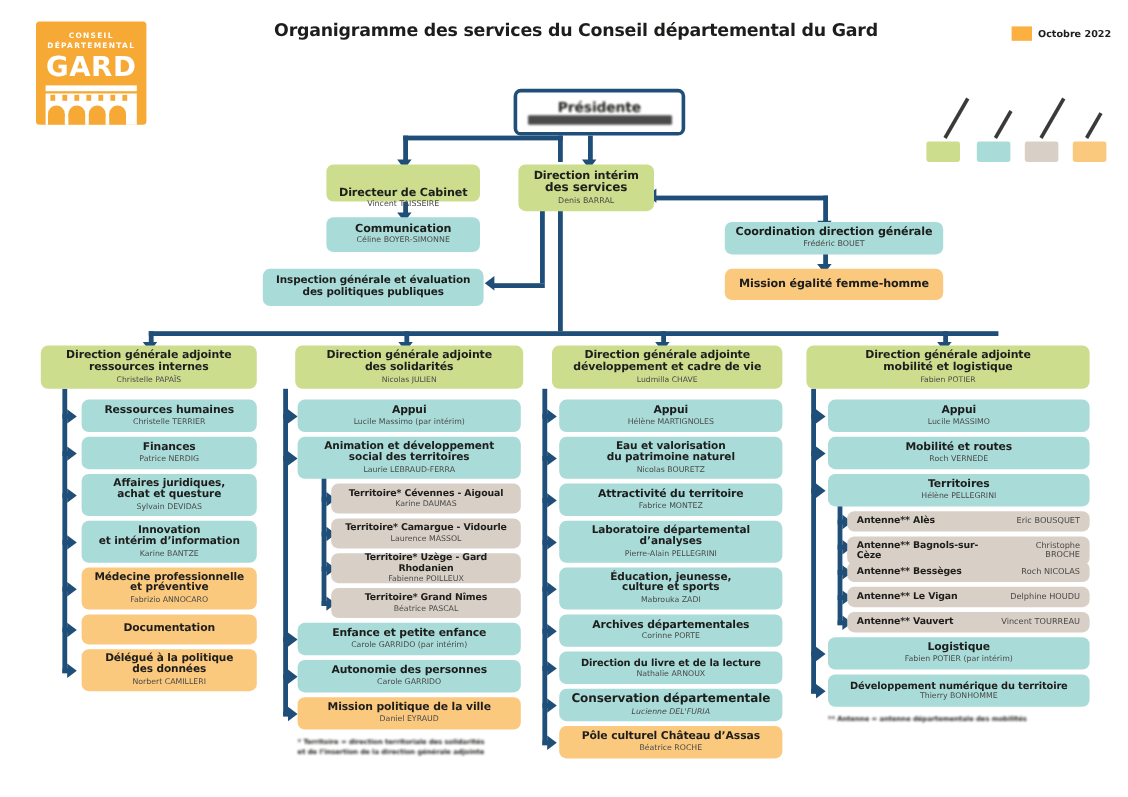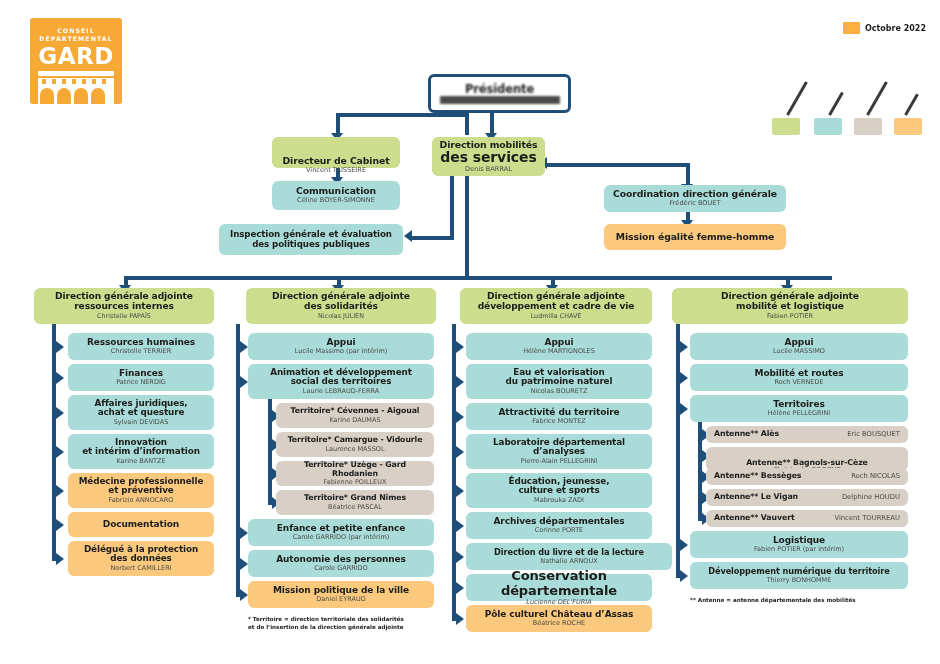--- a/index.html
+++ b/index.html
@@ -110,20 +110,21 @@
           <rect x="26" y="8" width="4" height="5"></rect>
             <rect x="36" y="8" width="4" height="5"></rect>
           <rect x="46" y="8" width="4" height="5"></rect>
             <rect x="56" y="8" width="4" height="5"></rect>
           <rect x="66" y="8" width="4" height="5"></rect>
         </g>
       </svg>
     </div>
   </div>
 
+  <div id="title">Organigramme des services du Conseil départemental du Gard</div>
 
   <div id="datebadge">
     <div class="sw"></div>
     <div class="dt">Octobre 2022</div>
   </div>
 
   <div id="legend">
     <div class="sl" style="left:16px;bottom:20px;"></div>
     <div class="sl" style="left:58px;bottom:20px;height:26px;"></div>
     <div class="sl" style="left:96px;bottom:20px;"></div>
@@ -176,22 +177,22 @@
     <div class="t" style="font-size:9.3px;margin-top:25px;">Directeur de Cabinet</div>
     <div class="s" style="font-size:6.6px;">Vincent TAISSEIRE</div>
   </div>
 
   <div class="node c-teal" style="left:272px;top:181px;width:128px;height:29px;">
     <div class="t" style="font-size:9.3px;">Communication</div>
     <div class="s" style="font-size:6.6px;">Céline BOYER-SIMONNE</div>
   </div>
 
   <div class="node c-green" style="left:432px;top:137px;width:113px;height:39px;">
-    <div class="t" style="font-size:9.3px;">Direction mobilités</div>
-    <div class="t" style="font-size:14px;">des services</div>
+    <div class="t" style="font-size:9.3px;">Direction intérim</div>
+    <div class="t" style="font-size:10px;">des services</div>
     <div class="s" style="font-size:6.6px;">Denis BARRAL</div>
   </div>
 
   <div class="node c-teal" style="left:604px;top:185px;width:182px;height:27px;">
     <div class="t" style="font-size:9.3px;">Coordination direction générale</div>
     <div class="s" style="font-size:6.6px;">Frédéric BOUET</div>
   </div>
 
   <div class="node c-orng" style="left:604px;top:224px;width:182px;height:26px;">
     <div class="t" style="font-size:9.3px;">Mission égalité femme-homme</div>
@@ -234,21 +235,21 @@
         <div class="t" style="font-size:8.8px;">Médecine professionnelle</div>
         <div class="t" style="font-size:8.8px;">et préventive</div>
         <div class="s" style="font-size:6.5px;">Fabrizio ANNOCARO</div>
       </div>
       <div class="arw arw-r" style="left:56px;top:484.5px;"></div>
       <div class="node c-orng" style="left:68px;top:512px;width:146px;height:25px;">
         <div class="t" style="font-size:9.0px;">Documentation</div>
       </div>
       <div class="arw arw-r" style="left:56px;top:518.5px;"></div>
       <div class="node c-orng" style="left:68px;top:541px;width:146px;height:35px;">
-        <div class="t" style="font-size:8.8px;">Délégué à la protection</div>
+        <div class="t" style="font-size:8.8px;">Délégué à la politique</div>
         <div class="t" style="font-size:8.8px;">des données</div>
         <div class="s" style="font-size:6.5px;">Norbert CAMILLERI</div>
       </div>
       <div class="arw arw-r" style="left:56px;top:552.5px;"></div>
       <div class="ln lnv" style="left:52px;top:324px;height:236.5px;"></div>
       <div class="ln lnh" style="left:52px;top:344.5px;width:8px;"></div>
       <div class="ln lnh" style="left:52px;top:375.5px;width:8px;"></div>
       <div class="ln lnh" style="left:52px;top:410.5px;width:8px;"></div>
       <div class="ln lnh" style="left:52px;top:449.5px;width:8px;"></div>
       <div class="ln lnh" style="left:52px;top:488.5px;width:8px;"></div>
@@ -349,27 +350,27 @@
         <div class="t" style="font-size:8.8px;">Éducation, jeunesse,</div>
         <div class="t" style="font-size:8.8px;">culture et sports</div>
         <div class="s" style="font-size:6.5px;">Mabrouka ZADI</div>
       </div>
       <div class="arw arw-r" style="left:456px;top:484.5px;"></div>
       <div class="node c-teal" style="left:466px;top:512px;width:186px;height:27px;">
         <div class="t" style="font-size:9.0px;">Archives départementales</div>
         <div class="s" style="font-size:6.5px;">Corinne PORTE</div>
       </div>
       <div class="arw arw-r" style="left:456px;top:519.5px;"></div>
-      <div class="node c-teal" style="left:466px;top:543px;width:206px;height:27px;">
+      <div class="node c-teal" style="left:466px;top:543px;width:186px;height:27px;">
         <div class="t" style="font-size:8.2px;">Direction du livre et de la lecture</div>
         <div class="s" style="font-size:6.5px;">Nathalie ARNOUX</div>
       </div>
       <div class="arw arw-r" style="left:456px;top:550.5px;"></div>
       <div class="node c-teal" style="left:466px;top:574px;width:186px;height:27px;">
-        <div class="t" style="font-size:13px;">Conservation départementale</div>
+        <div class="t" style="font-size:10px;">Conservation départementale</div>
         <div class="s" style="font-size:6.5px;font-style:italic;">Lucienne DEL'FURIA</div>
       </div>
       <div class="arw arw-r" style="left:456px;top:581.5px;"></div>
       <div class="node c-orng" style="left:466px;top:605px;width:186px;height:27px;">
         <div class="t" style="font-size:9.0px;">Pôle culturel Château d’Assas</div>
         <div class="s" style="font-size:6.5px;">Béatrice ROCHE</div>
       </div>
       <div class="arw arw-r" style="left:456px;top:612.5px;"></div>
       <div class="ln lnv" style="left:452px;top:324px;height:296.5px;"></div>
       <div class="ln lnh" style="left:452px;top:344.5px;width:8px;"></div>
@@ -399,21 +400,21 @@
       <div class="node c-teal" style="left:690px;top:395px;width:218px;height:27px;">
         <div class="t" style="font-size:9.0px;">Territoires</div>
         <div class="s" style="font-size:6.5px;">Hélène PELLEGRINI</div>
       </div>
       <div class="arw arw-r" style="left:680px;top:402.5px;"></div>
       <div class="node c-beige" style="left:706px;top:426px;width:202px;height:17px;flex-direction:row;justify-content:space-between;align-items:center;padding:0 8px;">
         <div class="t" style="font-size:7.8px;text-align:left;">Antenne** Alès</div>
         <div class="s" style="font-size:6.8px;margin-top:0;text-align:right;">Eric BOUSQUET</div>
       </div>
       <div class="arw arw-r" style="left:702px;top:428.5px;"></div>
-      <div class="node c-beige" style="left:706px;top:447px;width:202px;height:17px;flex-direction:column;justify-content:space-between;align-items:center;padding:12px 8px;">
+      <div class="node c-beige" style="left:706px;top:447px;width:202px;height:17px;flex-direction:row;justify-content:space-between;align-items:center;padding:12px 8px;">
         <div class="t" style="font-size:7.8px;text-align:left;">Antenne** Bagnols-sur-Cèze</div>
         <div class="s" style="font-size:6.8px;margin-top:0;text-align:right;">Christophe BROCHE</div>
       </div>
       <div class="arw arw-r" style="left:702px;top:449.5px;"></div>
       <div class="node c-beige" style="left:706px;top:468px;width:202px;height:17px;flex-direction:row;justify-content:space-between;align-items:center;padding:0 8px;">
         <div class="t" style="font-size:7.8px;text-align:left;">Antenne** Bessèges</div>
         <div class="s" style="font-size:6.8px;margin-top:0;text-align:right;">Roch NICOLAS</div>
       </div>
       <div class="arw arw-r" style="left:702px;top:470.5px;"></div>
       <div class="node c-beige" style="left:706px;top:489px;width:202px;height:17px;flex-direction:row;justify-content:space-between;align-items:center;padding:0 8px;">

